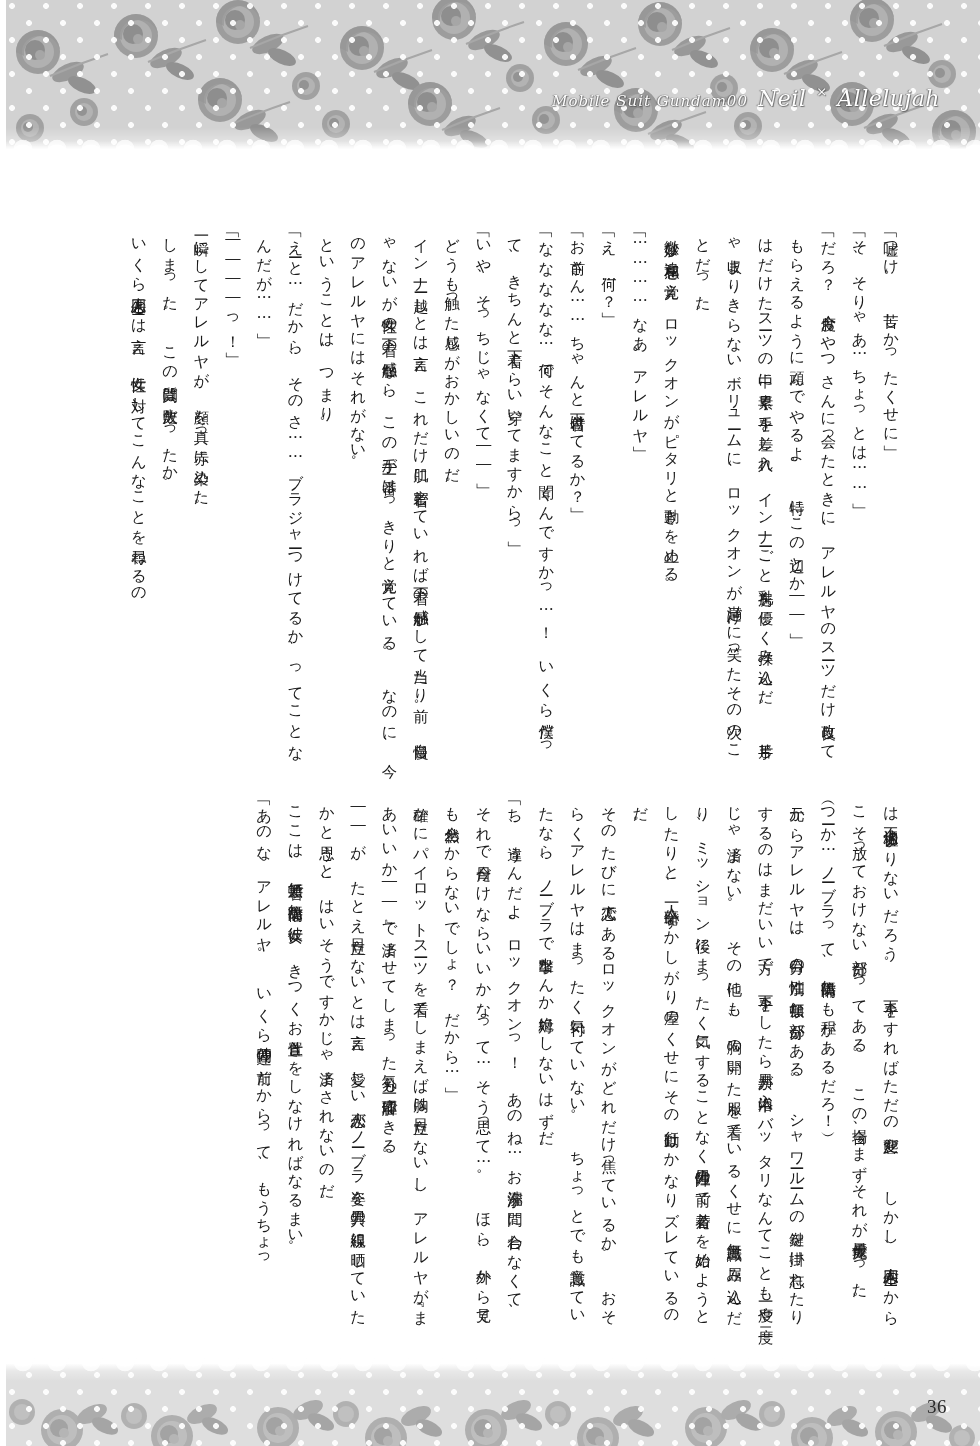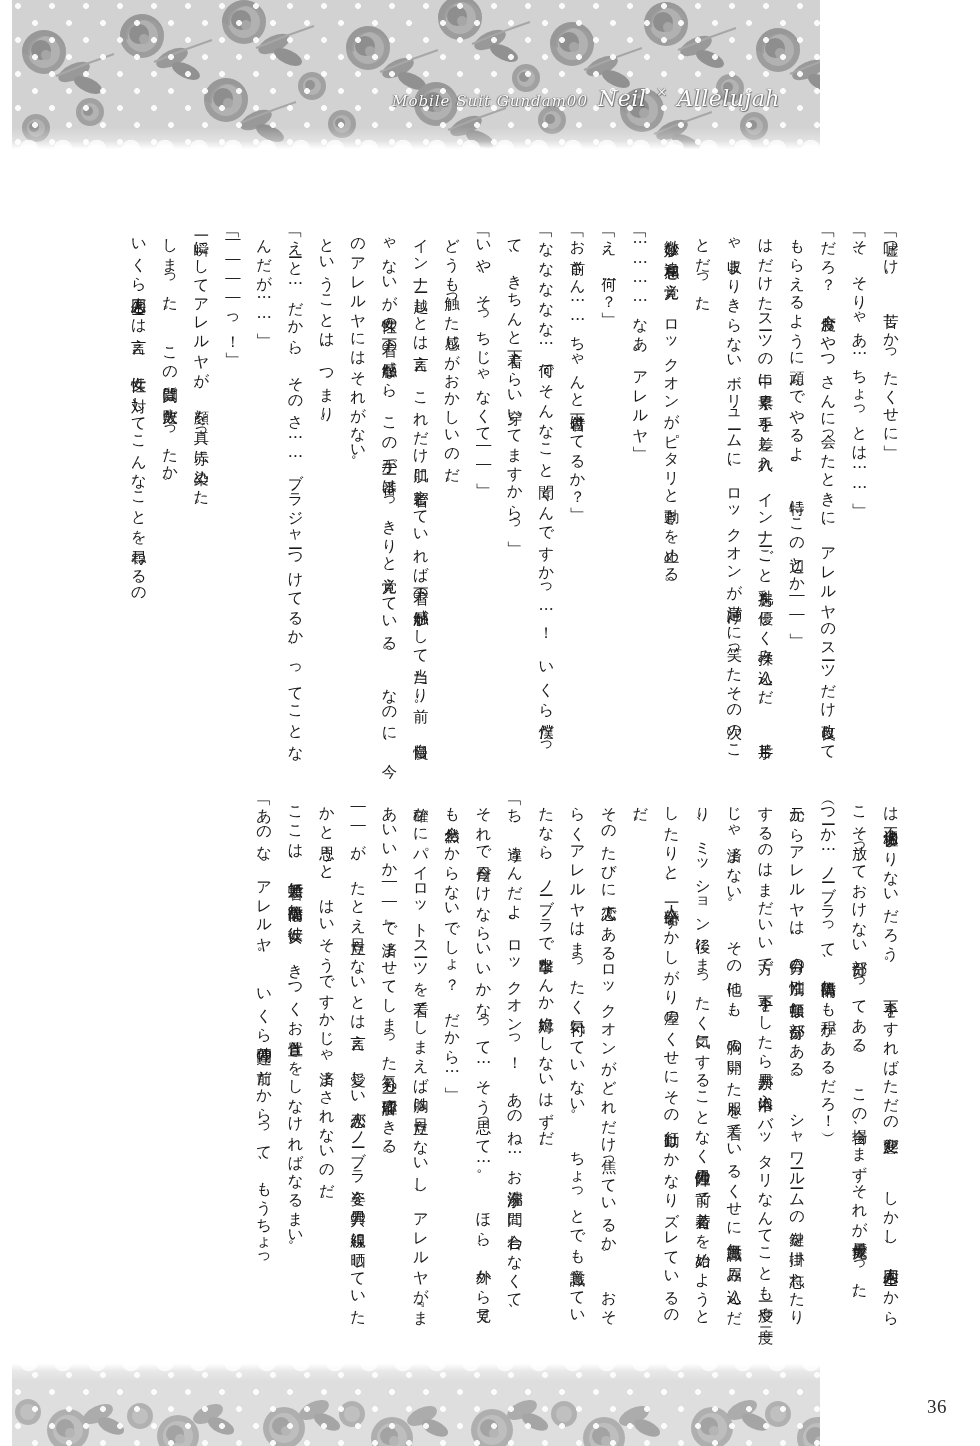--- a/index.html
+++ b/index.html
@@ -11,22 +11,22 @@
     width: 980px;
     height: 1446px;
     position: relative;
     overflow: hidden;
     font-family: "Liberation Serif", "DejaVu Serif", serif;
   }
 
   
   .rose-band {
     position: absolute;
-    left: 12px;
-    width: 808px;
+    left: 6px;
+    width: 974px;
     overflow: hidden;
   }
   #top-band { top: 0; height: 163px; }
   #bottom-band { top: 1352px; height: 94px; }
 
   .rose-bg {
     position: absolute;
     inset: 0;
     background-color: #d2d2d2;
   }

